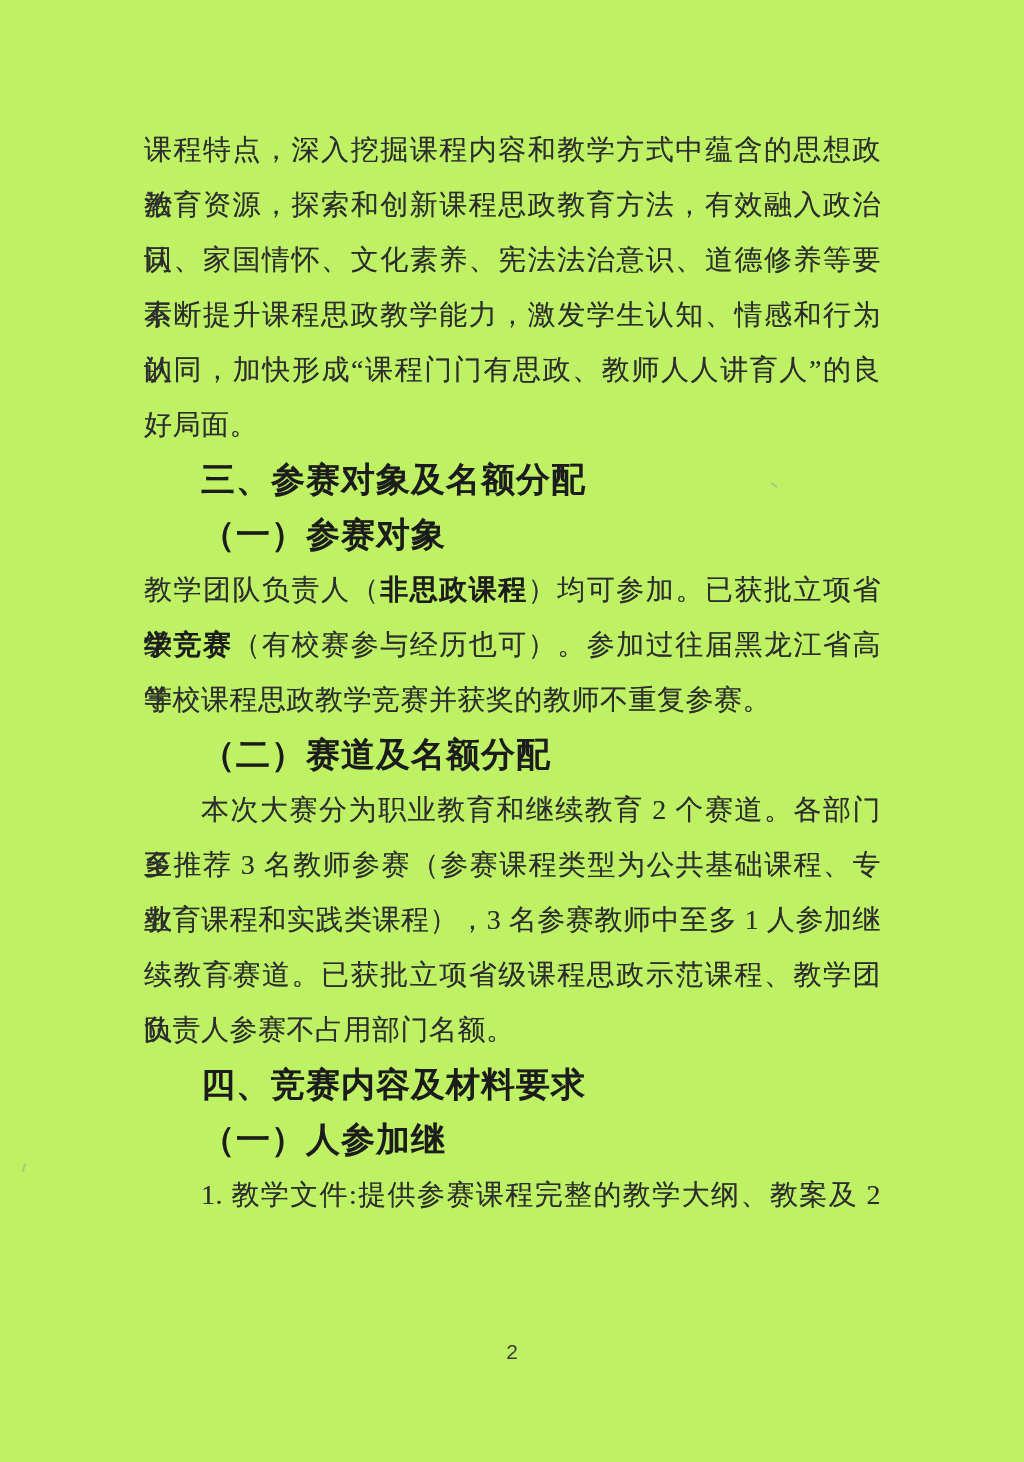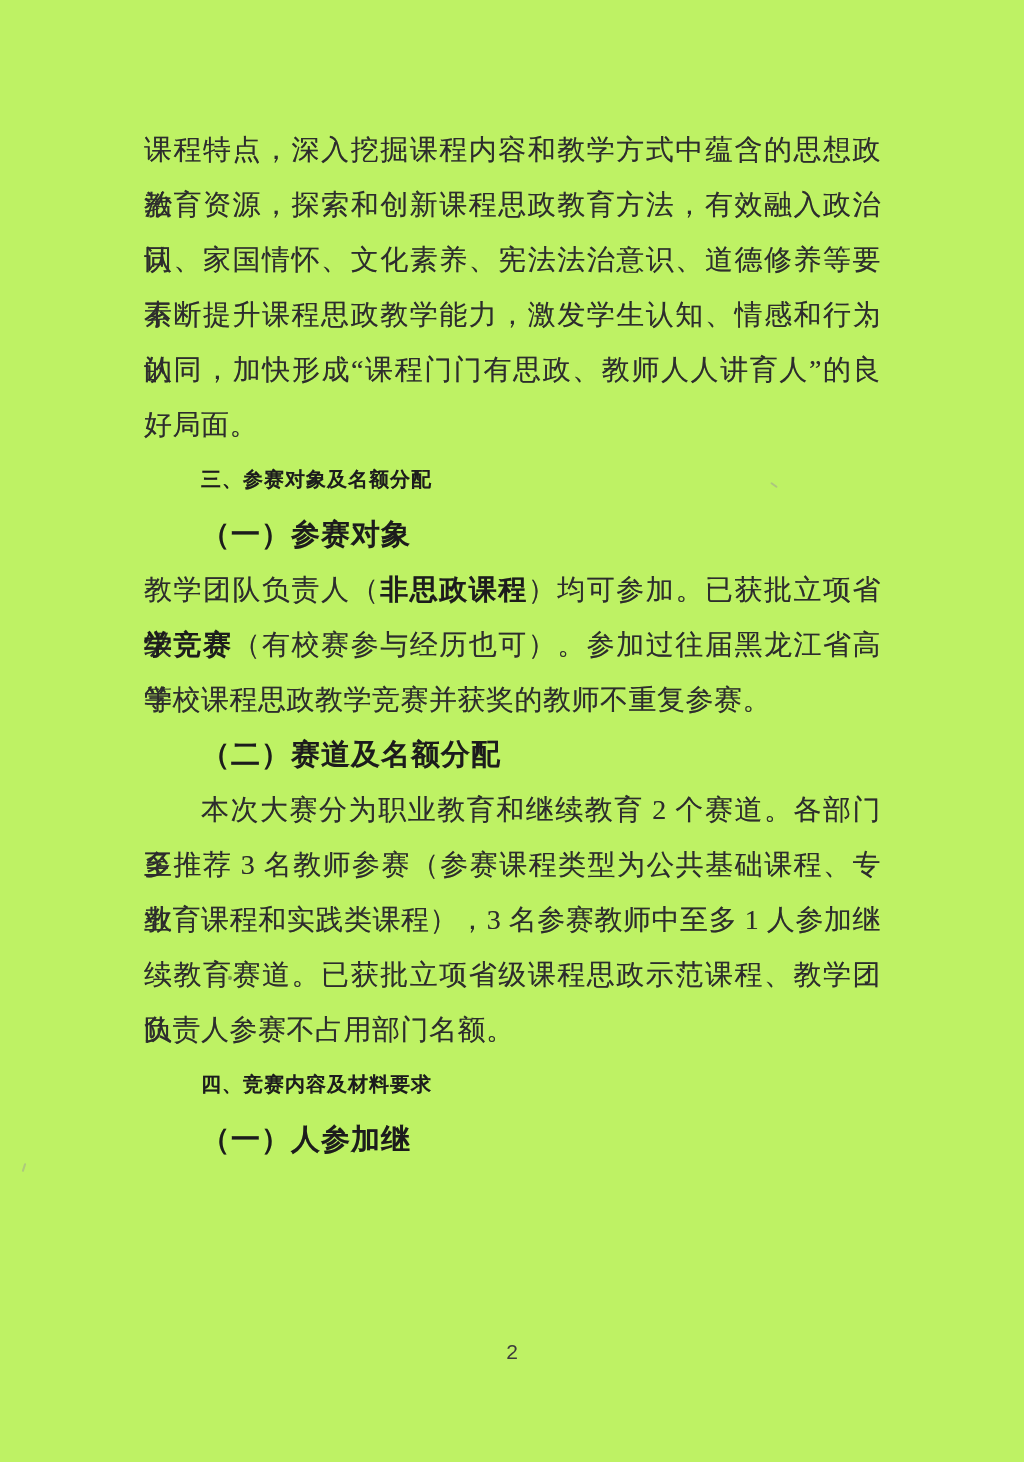--- a/index.html
+++ b/index.html
@@ -35,27 +35,27 @@
   }
   .line.j {
     text-align-last: justify;
   }
   .line.indent {
     text-indent: 57px;
   }
   .line.heading-1 {
     font-family: "Liberation Sans", "DejaVu Sans", sans-serif;
     font-weight: 700;
-    font-size: 20px;
+    font-size: 34px;
     color: #161616;
     letter-spacing: 1px;
   }
   .line.heading-2 {
     font-weight: 700;
-    font-size: 29px;
+    font-size: 34px;
     color: #161616;
     letter-spacing: 1px;
   }
   .line .b {
     font-weight: 700;
     color: #1c1c1c;
   }
   .page-footer {
     position: absolute;
     left: 0;
@@ -120,20 +120,21 @@
       <div class="line body j"><span class="b">学竞赛</span><span>（有校赛参与经历也可）。参加过往届黑龙江省高等</span></div>
       <div class="line body"><span>学校课程思政教学竞赛并获奖的教师不重复参赛。</span></div>
       <div class="line heading-2 indent"><span class="b">（二）赛道及名额分配</span></div>
       <div class="line body j indent"><span>本次大赛分为职业教育和继续教育 2 个赛道。各部门至</span></div>
       <div class="line body j"><span>多推荐 3 名教师参赛（参赛课程类型为公共基础课程、专业</span></div>
       <div class="line body j"><span>教育课程和实践类课程），3 名参赛教师中至多 1 人参加继</span></div>
       <div class="line body j"><span>续教育赛道。已获批立项省级课程思政示范课程、教学团队</span></div>
       <div class="line body"><span>负责人参赛不占用部门名额。</span></div>
       <div class="line heading-1 indent"><span class="b">四、竞赛内容及材料要求</span></div>
       <div class="line heading-2 indent"><span class="b">（一）人参加继</span></div>
+      <div class="line body j indent"><span>1. 教学文件:提供参赛课程完整的教学大纲、教案及 2</span></div>
     </div>
 
   <div class="artifact tick-right"></div>
   <div class="artifact apostrophe-left"></div>
   <div class="artifact dot-mid"></div>
 
   <div class="page-footer">
     <span class="page-number">2</span>
   </div>
 </div>

